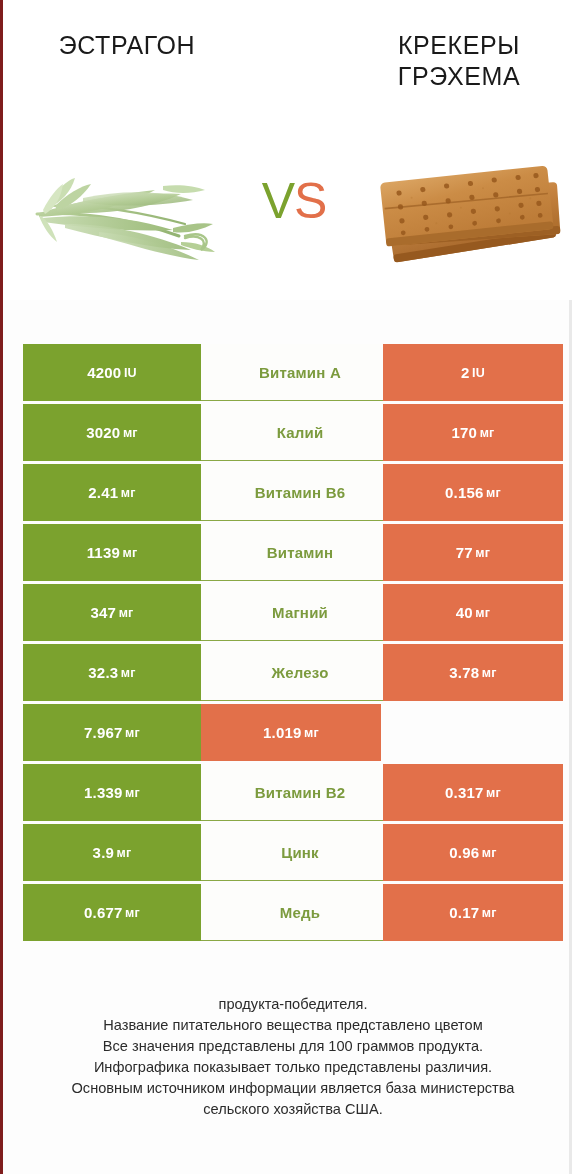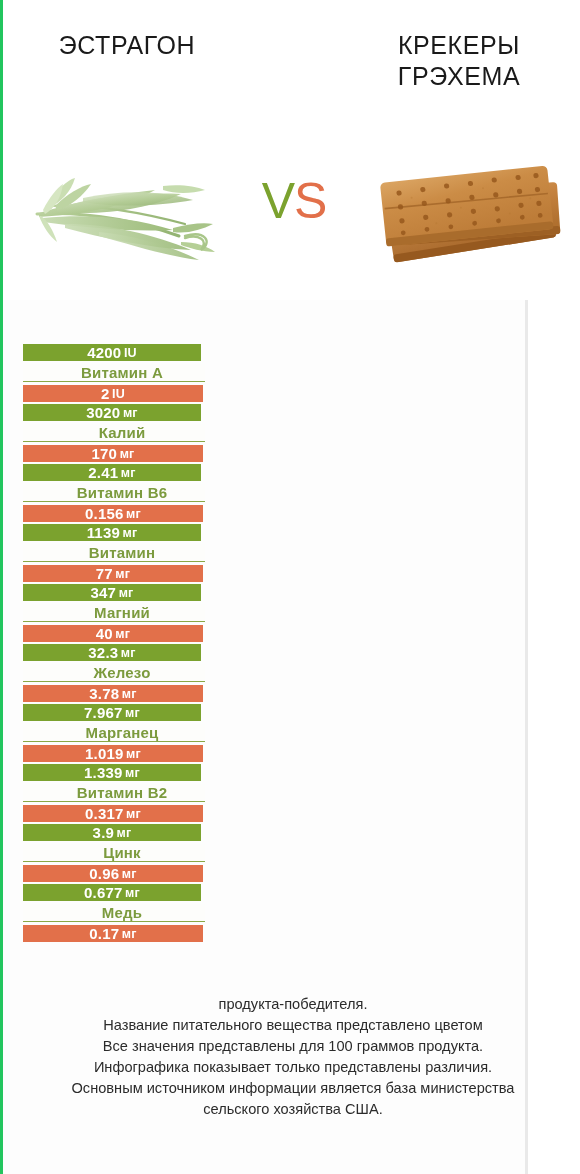--- a/index.html
+++ b/index.html
@@ -7,24 +7,24 @@
   html, body {
     width: 580px;
     height: 1174px;
     background: #ffffff;
     font-family: "Liberation Sans", sans-serif;
     overflow: hidden;
   }
 
   #page {
     position: relative;
-    width: 528px;
+    width: 572px;
     height: 1174px;
     background: #fdfdfd;
-    border-left: 3px solid #22c55e;
+    border-left: 3px solid #7f1d1d;
     border-right: 3px solid #e9e9e9;
   }
 
   
   .header {
     position: absolute;
     top: 0; left: 0;
     width: 580px;
     height: 300px;
     background: #ffffff;
@@ -76,21 +76,20 @@
     position: absolute;
     top: 344px;
     left: 20px;
     width: 540px;
   }
 
   .row {
     display: flex;
     height: 60px;
     margin-bottom: 0;
-    flex-direction: column;
   }
   .row + .row { margin-top: 0; }
 
   .cell {
     display: flex;
     align-items: center;
     justify-content: center;
     font-size: 15px;
     font-weight: 700;
     letter-spacing: 0.2px;
@@ -349,23 +348,20 @@
         <div class="cell cell-right">
           <span>3.78</span>
           <span class="unit">мг</span>
         </div>
       </div>
       <div class="row">
         <div class="cell cell-left">
           <span>7.967</span>
           <span class="unit">мг</span>
         </div>
-        <div class="cell cell-mid">
-          <span>Марганец</span>
-        </div>
         <div class="cell cell-right">
           <span>1.019</span>
           <span class="unit">мг</span>
         </div>
       </div>
       <div class="row">
         <div class="cell cell-left">
           <span>1.339</span>
           <span class="unit">мг</span>
         </div>

